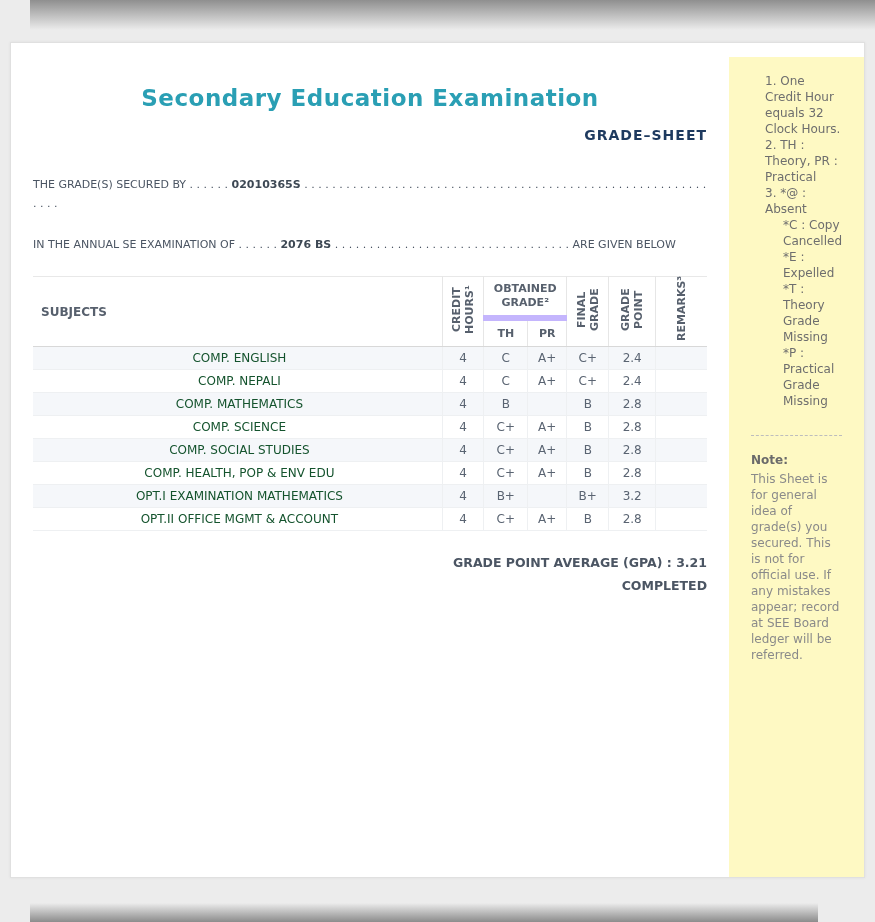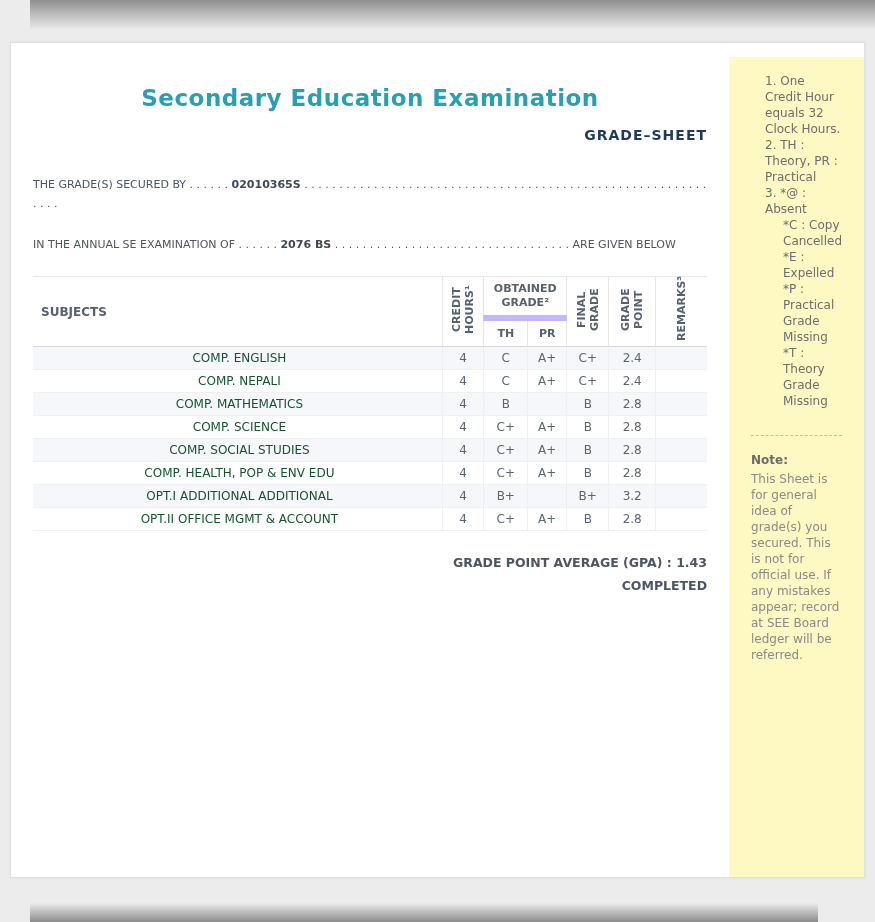--- a/index.html
+++ b/index.html
@@ -223,54 +223,54 @@
           <tr>
             <td class="subject">COMP. HEALTH, POP &amp; ENV EDU</td>
             <td>4</td>
             <td>C+</td>
             <td>A+</td>
             <td>B</td>
             <td>2.8</td>
             <td></td>
           </tr>
           <tr>
-            <td class="subject">OPT.I ADDITIONAL ADDITIONAL</td>
+            <td class="subject">OPT.I EXAMINATION MATHEMATICS</td>
             <td>4</td>
             <td>B+</td>
             <td></td>
             <td>B+</td>
             <td>3.2</td>
             <td></td>
           </tr>
           <tr>
             <td class="subject">OPT.II OFFICE MGMT &amp; ACCOUNT</td>
             <td>4</td>
             <td>C+</td>
             <td>A+</td>
             <td>B</td>
             <td>2.8</td>
             <td></td>
           </tr>
         </tbody>
       </table>
 
       <div class="summary">
-        <div class="gpa-line"><span>GRADE POINT AVERAGE (GPA) : </span><span>1.43</span></div>
+        <div class="gpa-line"><span>GRADE POINT AVERAGE (GPA) : </span><span>3.21</span></div>
         <div class="status-line">COMPLETED</div>
       </div>
     </div>
 
     <div class="lower">
       <div class="footnote-line">1. One Credit Hour equals 32 Clock Hours.</div>
       <div class="footnote-line">2. TH : Theory, PR : Practical</div>
       <div class="footnote-line">3. *@ : Absent</div>
       <div class="footnote-line indent">*C : Copy Cancelled</div>
       <div class="footnote-line indent">*E : Expelled</div>
+      <div class="footnote-line indent">*T : Theory Grade Missing</div>
       <div class="footnote-line indent">*P : Practical Grade Missing</div>
-      <div class="footnote-line indent">*T : Theory Grade Missing</div>
 
       <hr class="divider">
 
       <div class="note-block">
         <div class="note-label">Note:</div>
         <div class="note-text">This Sheet is for general idea of grade(s) you secured. This is not for official use. If any mistakes appear; record at SEE Board ledger will be referred.</div>
       </div>
     </div>
   </div>
 

